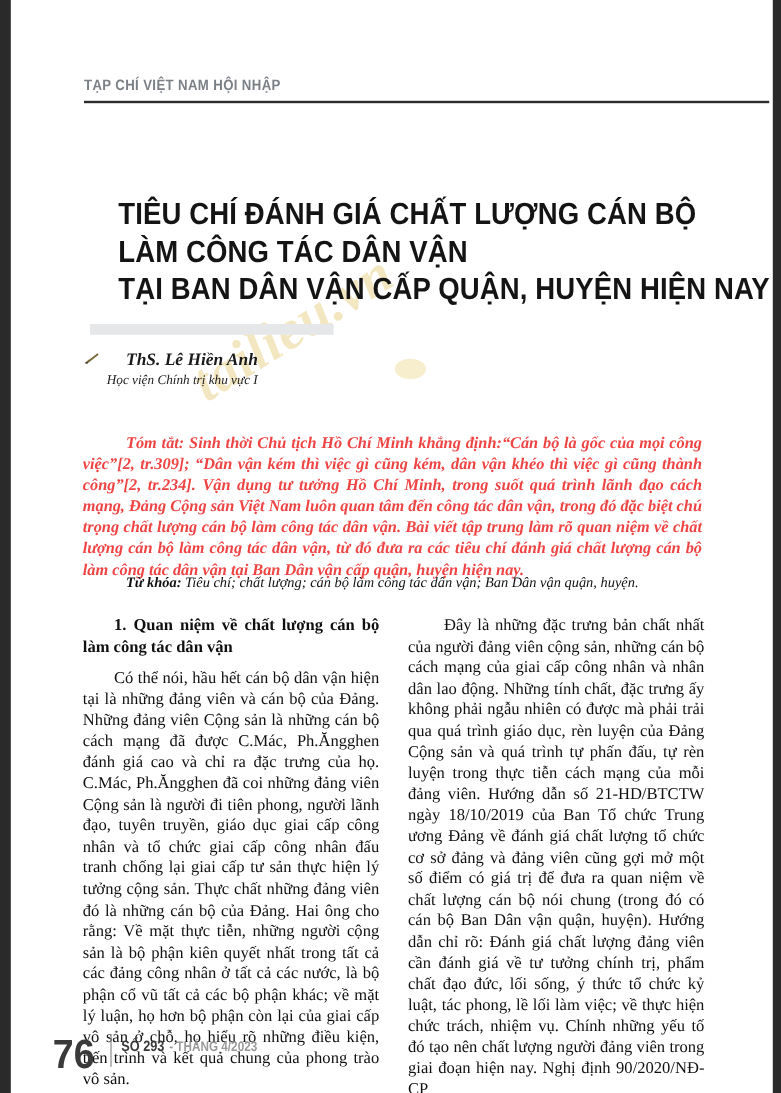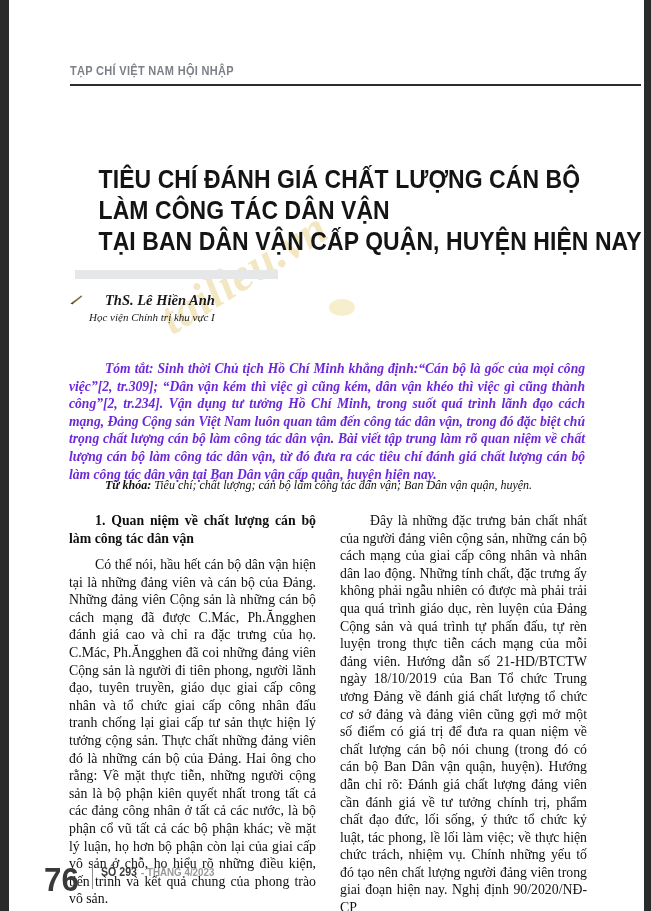--- a/index.html
+++ b/index.html
@@ -160,21 +160,21 @@
     left: 69px;
     top: 360px;
     width: 516px;
     font-family: "Liberation Serif", serif;
     font-weight: 700;
     font-style: italic;
     font-size: 13.6px;
     line-height: 17.6px;
     text-align: justify;
     text-indent: 36px;
-    color: #6d28d9;
+    color: #ef4444;
     z-index: 3;
   }
   .keywords {
     position: absolute;
     left: 69px;
     top: 477px;
     width: 516px;
     font-family: "Liberation Serif", serif;
     font-style: italic;
     font-size: 12px;

